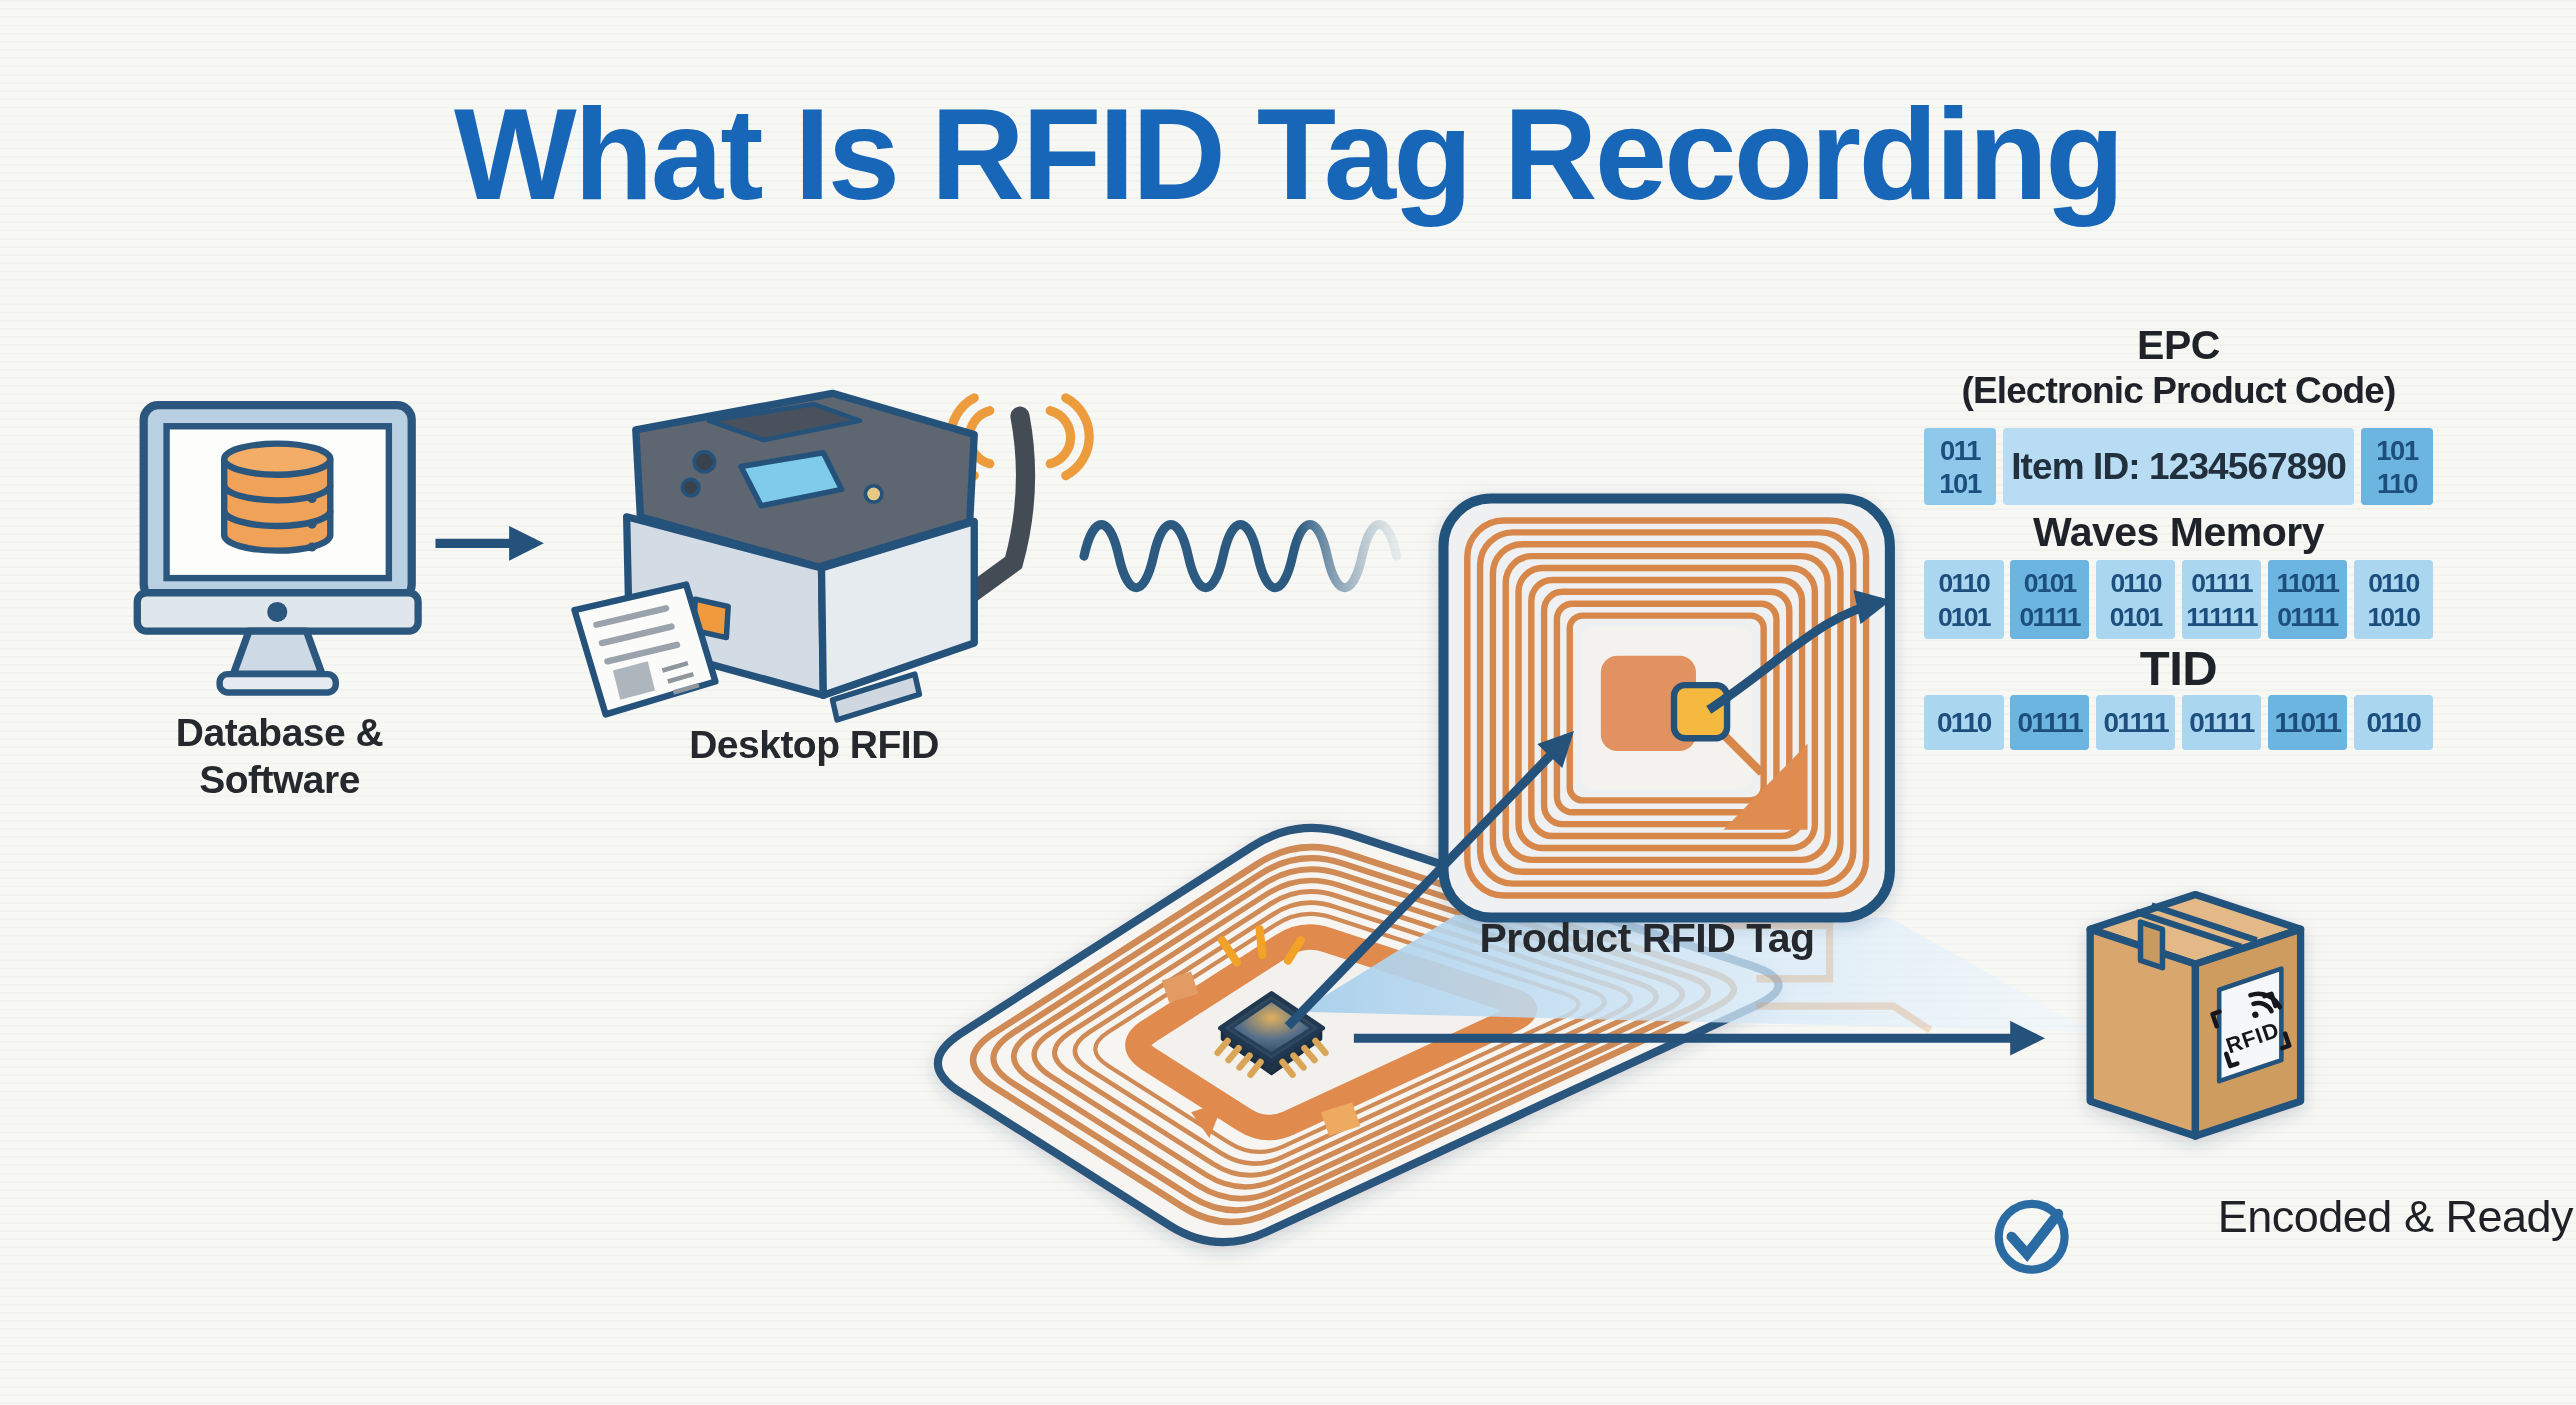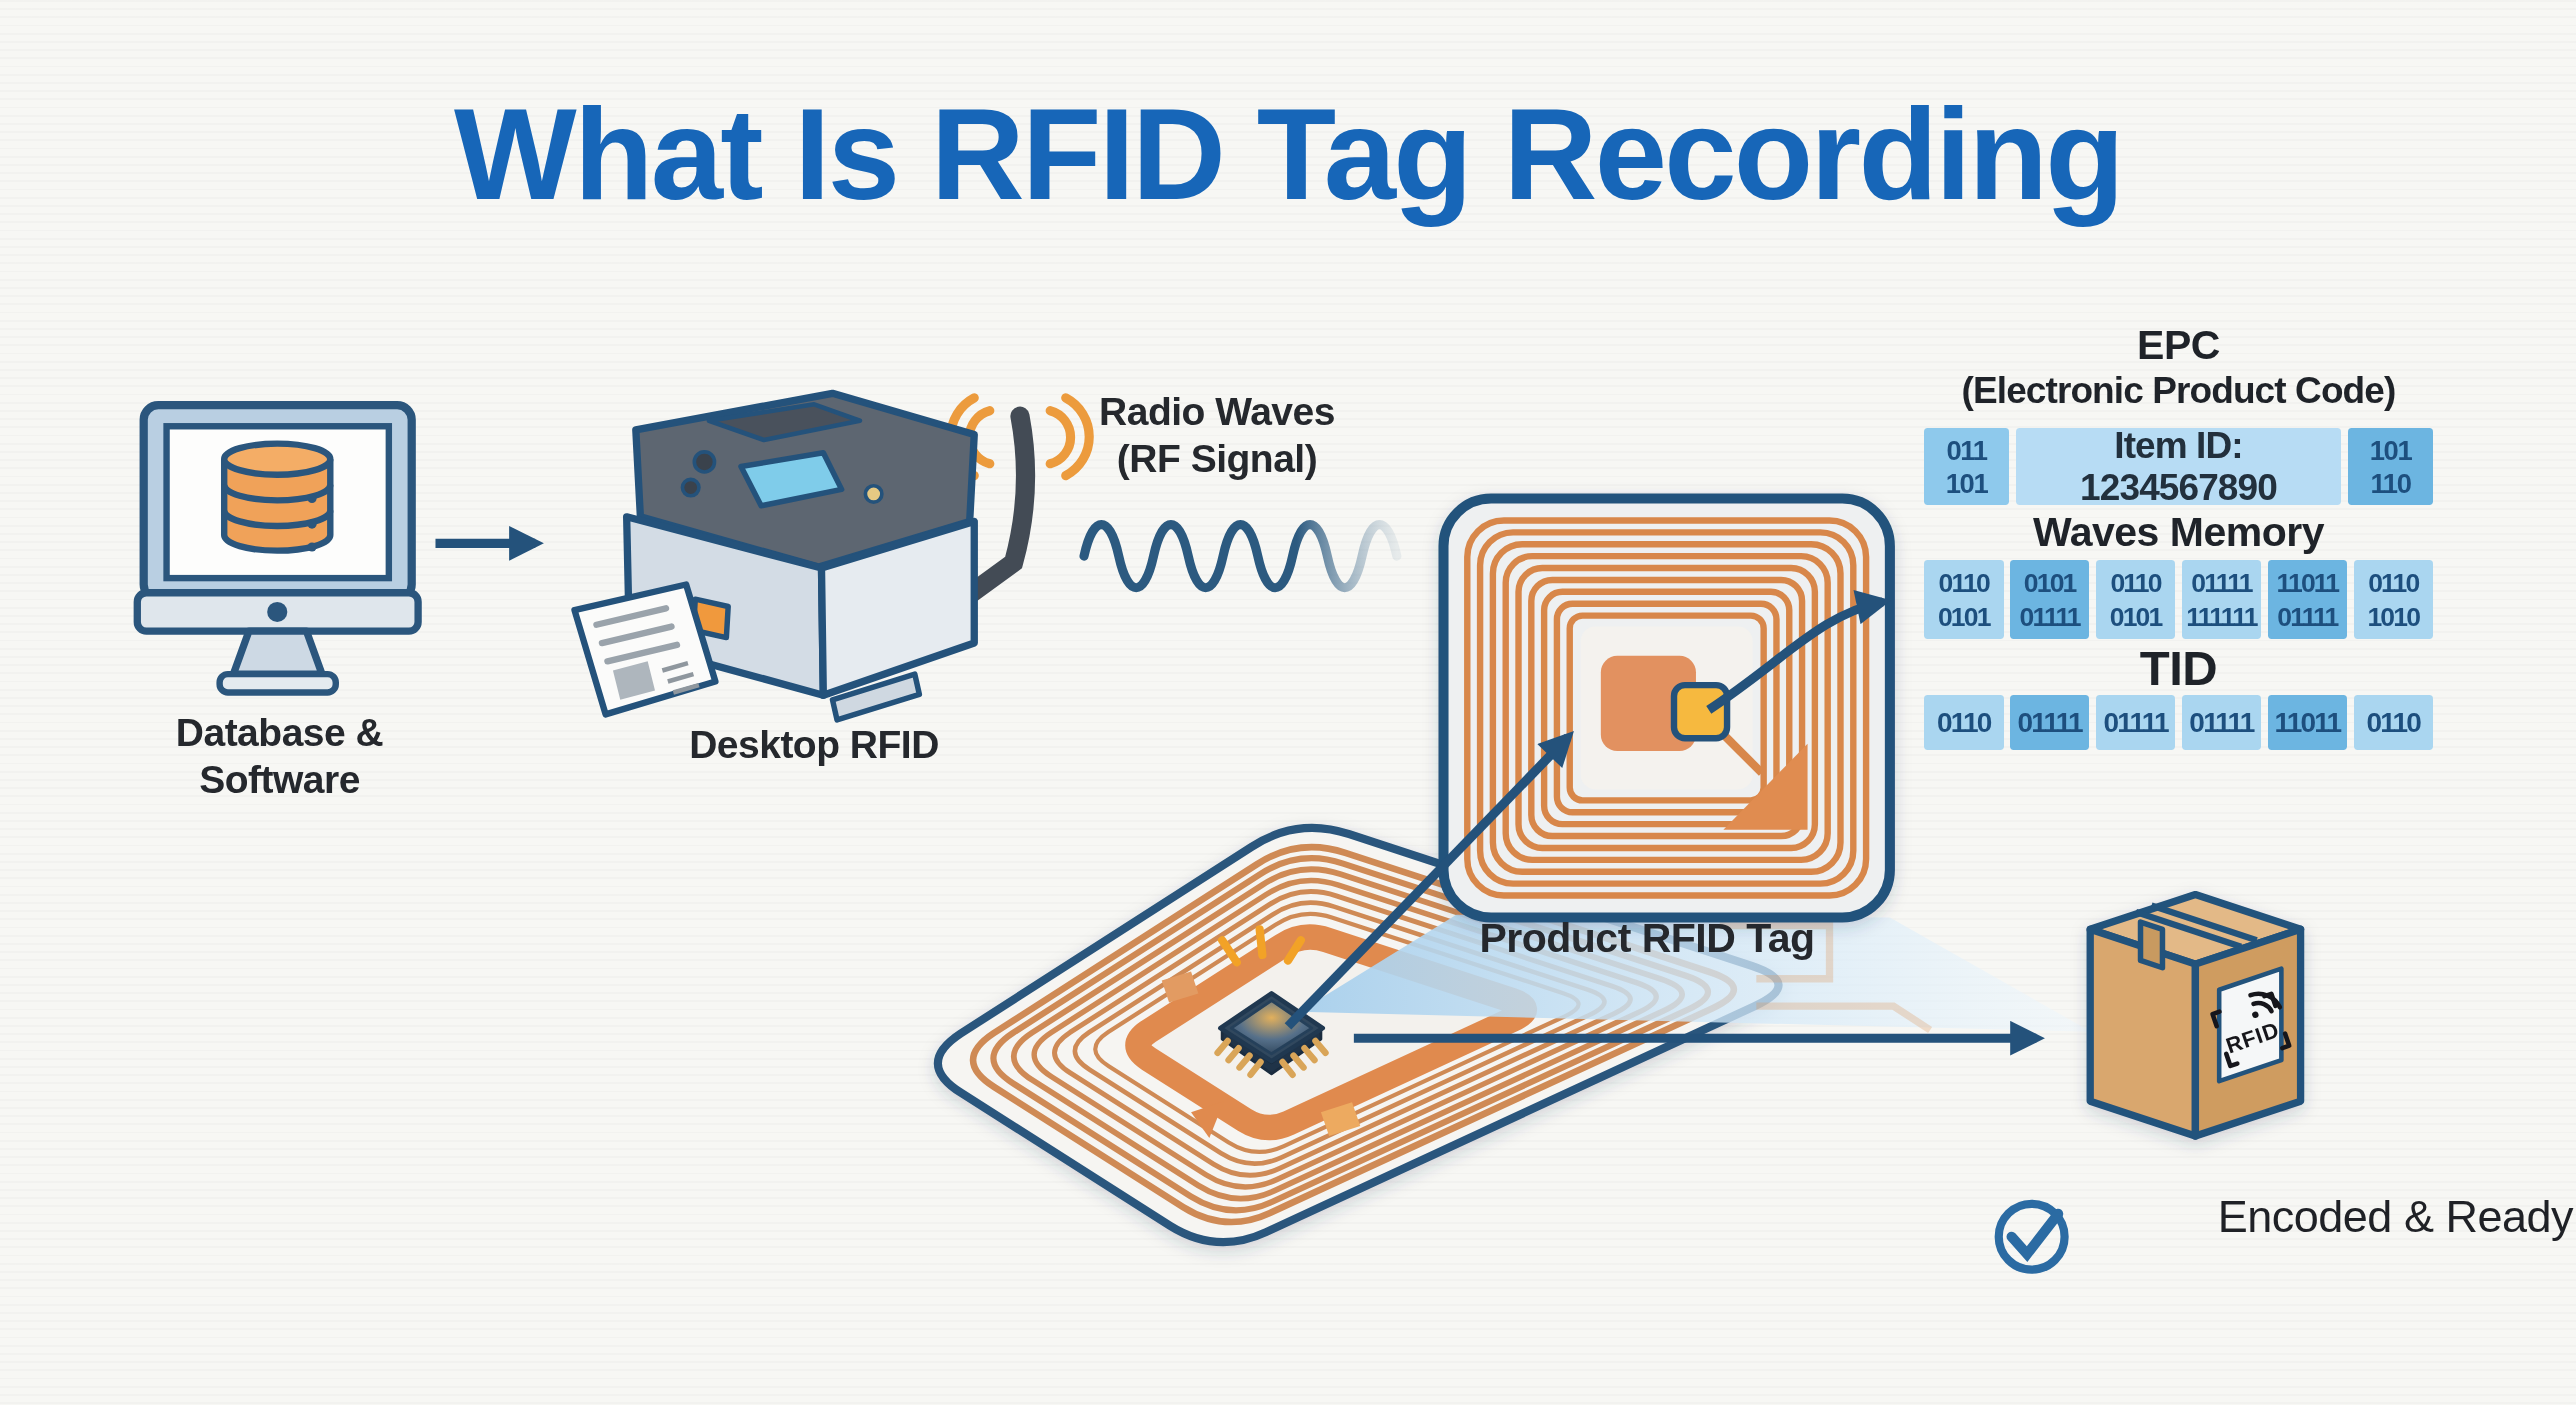--- a/index.html
+++ b/index.html
@@ -36,21 +36,21 @@
   #um-title{top:509px;font-size:41px;}
   #tid-title{top:640px;font-size:49px;}
   .bank-row{left:1924px;width:509px;display:flex;}
   #epc-row{top:428px;height:77px;gap:7.3px;}
   #um-row{top:560px;height:79px;gap:6.4px;}
   #tid-row{top:695px;height:55px;gap:6.4px;}
   .cell{
     display:flex;flex-direction:column;align-items:center;justify-content:center;
     border-radius:3.7px;color:#1d4f7e;font-weight:700;text-align:center;
   }
-  .cell.small{width:85px;flex:none;text-align:right;}
+  .cell.small{width:72px;flex:none;text-align:right;}
   .cell.wide{flex:1;}
   .bit2{font-size:27.4px;line-height:33px;letter-spacing:-1.4px;}
   .umcell{flex:1;font-size:26.5px;line-height:34px;letter-spacing:-1.8px;}
   .tidcell{flex:1;font-size:28px;line-height:55px;letter-spacing:-1.8px;}
   .c-light{background:#aad6f0;}
   .c-mid{background:#8ec9ec;}
   .c-dark{background:#6cb5e1;}
   .c-pale{background:#b7dcf4;}
   #itemid{font-size:37px;letter-spacing:-0.9px;color:#22303d;}
 </style>
@@ -263,24 +263,20 @@
 
   <div class="abs node-label" id="db-label">
     <div>Database &amp;</div>
     <div>Software</div>
   </div>
 
   <div class="abs node-label" id="printer-label">
     <div>Desktop RFID</div>
   </div>
 
-  <div class="abs node-label" id="radio-label">
-    <div>Radio Waves</div>
-    <div>(RF Signal)</div>
-  </div>
 
   <div class="abs node-label" id="tag-label">Product RFID Tag</div>
 
   <div class="abs bank-title" id="epc-subtitle">(Electronic Product Code)</div>
   <div class="abs bank-title" id="epc-title">EPC</div>
   <div class="abs bank-row" id="epc-row">
     <div class="cell small c-mid">
       <span class="bit2">011</span>
       <span class="bit2">101</span>
     </div>

